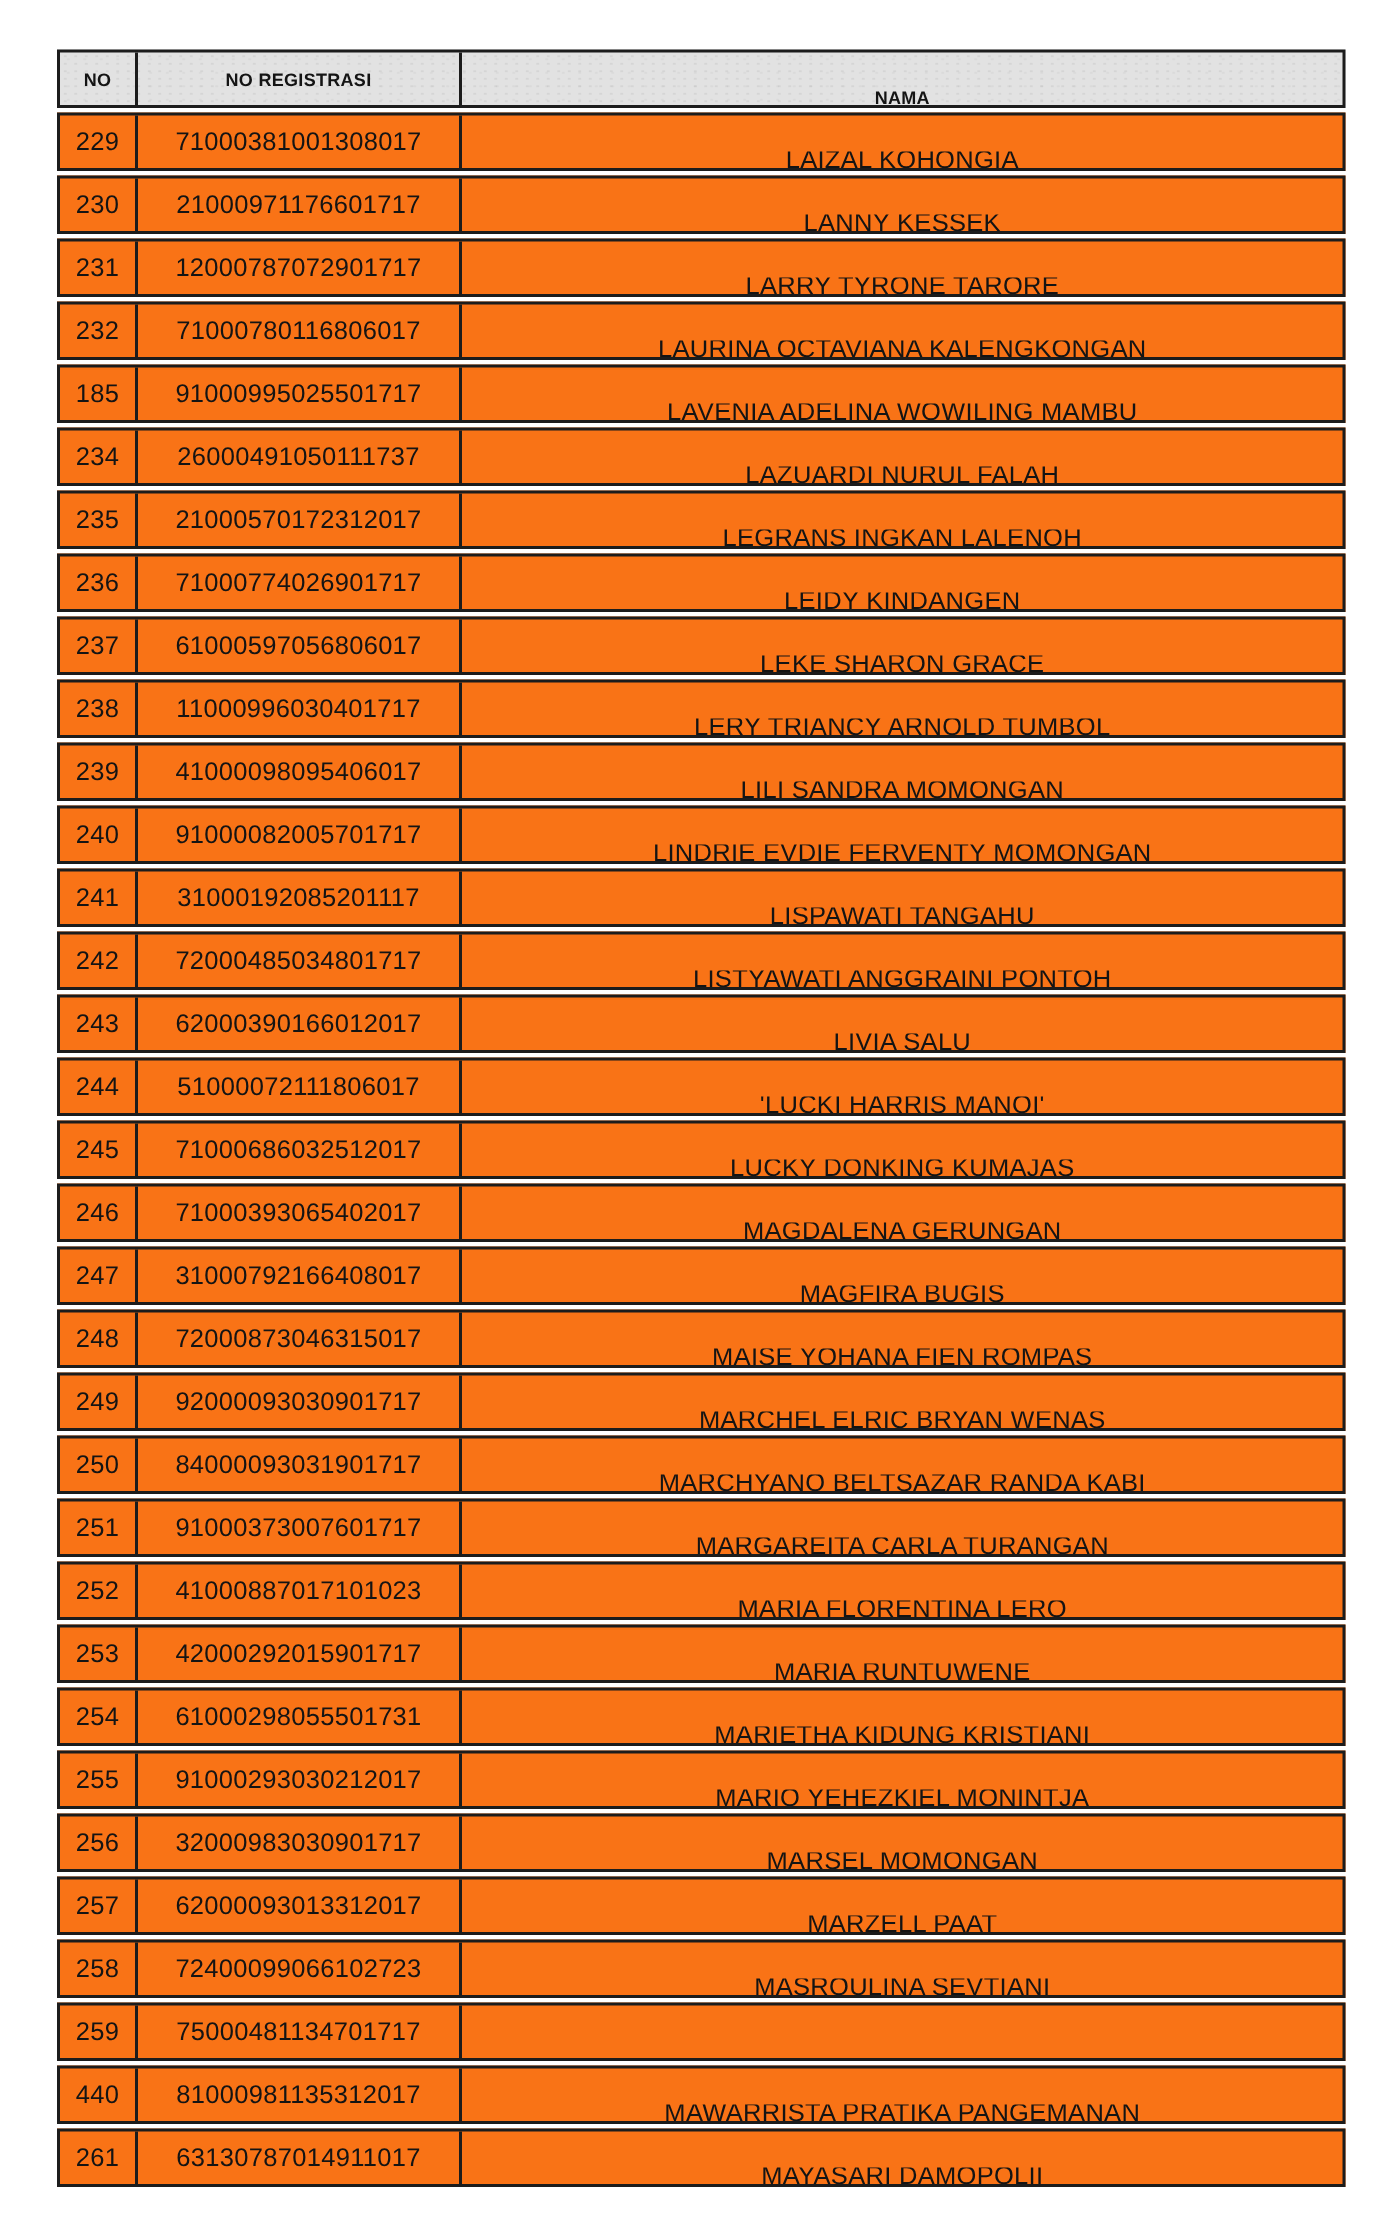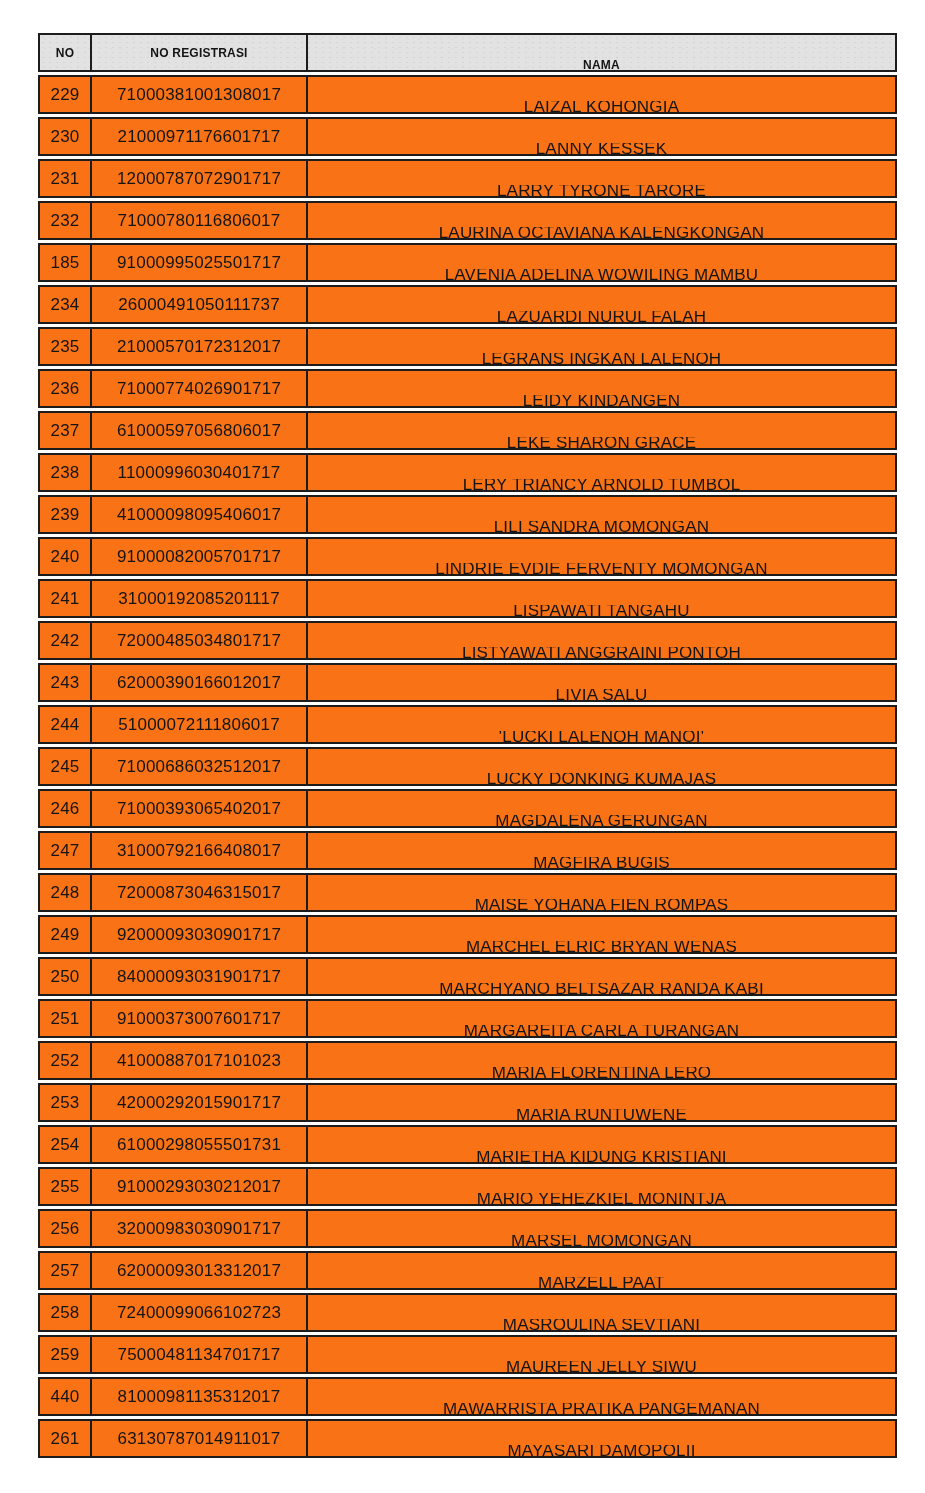--- a/index.html
+++ b/index.html
@@ -153,21 +153,21 @@
           <div class="cell c-nama">LISTYAWATI ANGGRAINI PONTOH</div>
         </div>
         <div class="trow">
           <div class="cell c-no">243</div>
           <div class="cell c-reg">62000390166012017</div>
           <div class="cell c-nama">LIVIA SALU</div>
         </div>
         <div class="trow">
           <div class="cell c-no">244</div>
           <div class="cell c-reg">51000072111806017</div>
-          <div class="cell c-nama">'LUCKI LALENOH MANOI'</div>
+          <div class="cell c-nama">'LUCKI HARRIS MANOI'</div>
         </div>
         <div class="trow">
           <div class="cell c-no">245</div>
           <div class="cell c-reg">71000686032512017</div>
           <div class="cell c-nama">LUCKY DONKING KUMAJAS</div>
         </div>
         <div class="trow">
           <div class="cell c-no">246</div>
           <div class="cell c-reg">71000393065402017</div>
           <div class="cell c-nama">MAGDALENA GERUNGAN</div>
@@ -228,21 +228,20 @@
           <div class="cell c-nama">MARZELL PAAT</div>
         </div>
         <div class="trow">
           <div class="cell c-no">258</div>
           <div class="cell c-reg">72400099066102723</div>
           <div class="cell c-nama">MASROULINA SEVTIANI</div>
         </div>
         <div class="trow">
           <div class="cell c-no">259</div>
           <div class="cell c-reg">75000481134701717</div>
-          <div class="cell c-nama">MAUREEN JELLY SIWU</div>
         </div>
         <div class="trow">
           <div class="cell c-no">440</div>
           <div class="cell c-reg">81000981135312017</div>
           <div class="cell c-nama">MAWARRISTA PRATIKA PANGEMANAN</div>
         </div>
         <div class="trow">
           <div class="cell c-no">261</div>
           <div class="cell c-reg">63130787014911017</div>
           <div class="cell c-nama">MAYASARI DAMOPOLII</div>

